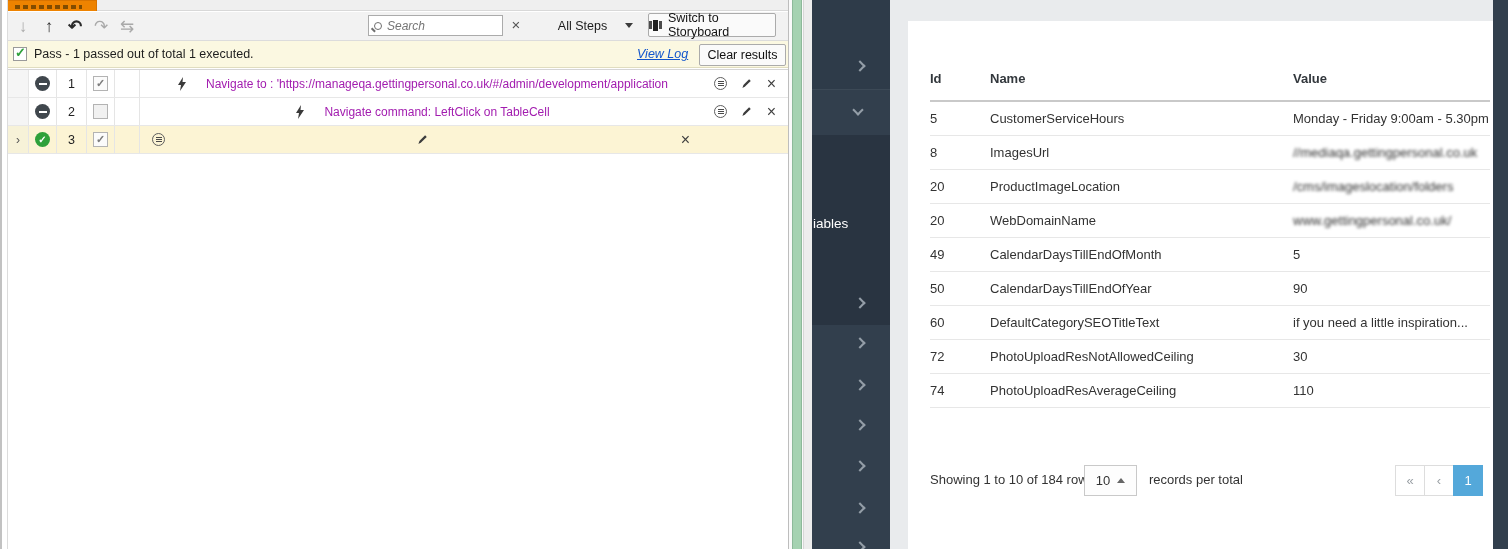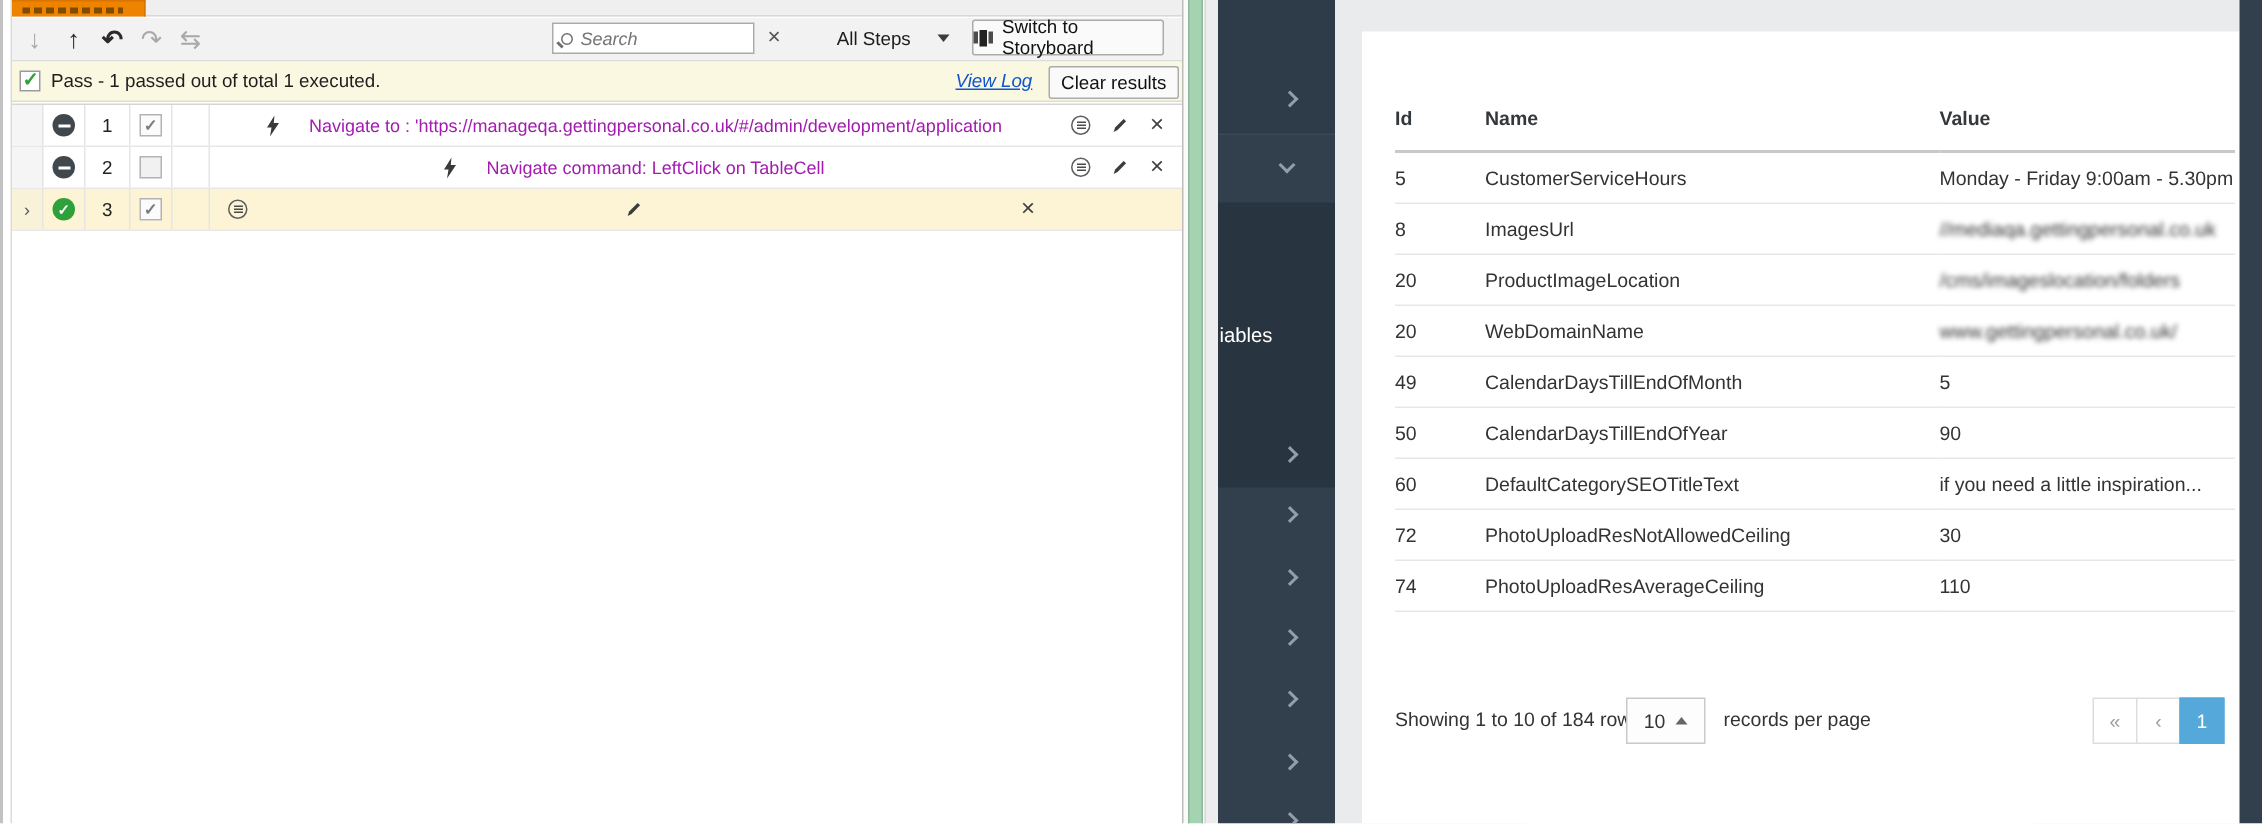--- a/index.html
+++ b/index.html
@@ -343,21 +343,21 @@
             </tr>
           </tbody>
       </table>
 
       <div class="table-footer">
         <span class="showing">Showing 1 to 10 of 184 rows</span>
         <div class="pagesize">
           <span>10</span>
           <span class="caret-up"></span>
         </div>
-        <span class="records-label">records per page</span>
+        <span class="records-label">records per total</span>
         <div class="pagination">
             <div class="page-btn">«</div>
             <div class="page-btn">‹</div>
             <div class="page-btn active">1</div>
           </div>
       </div>
     </div>
   </div>
 
   <div class="right-dark-edge"></div>

